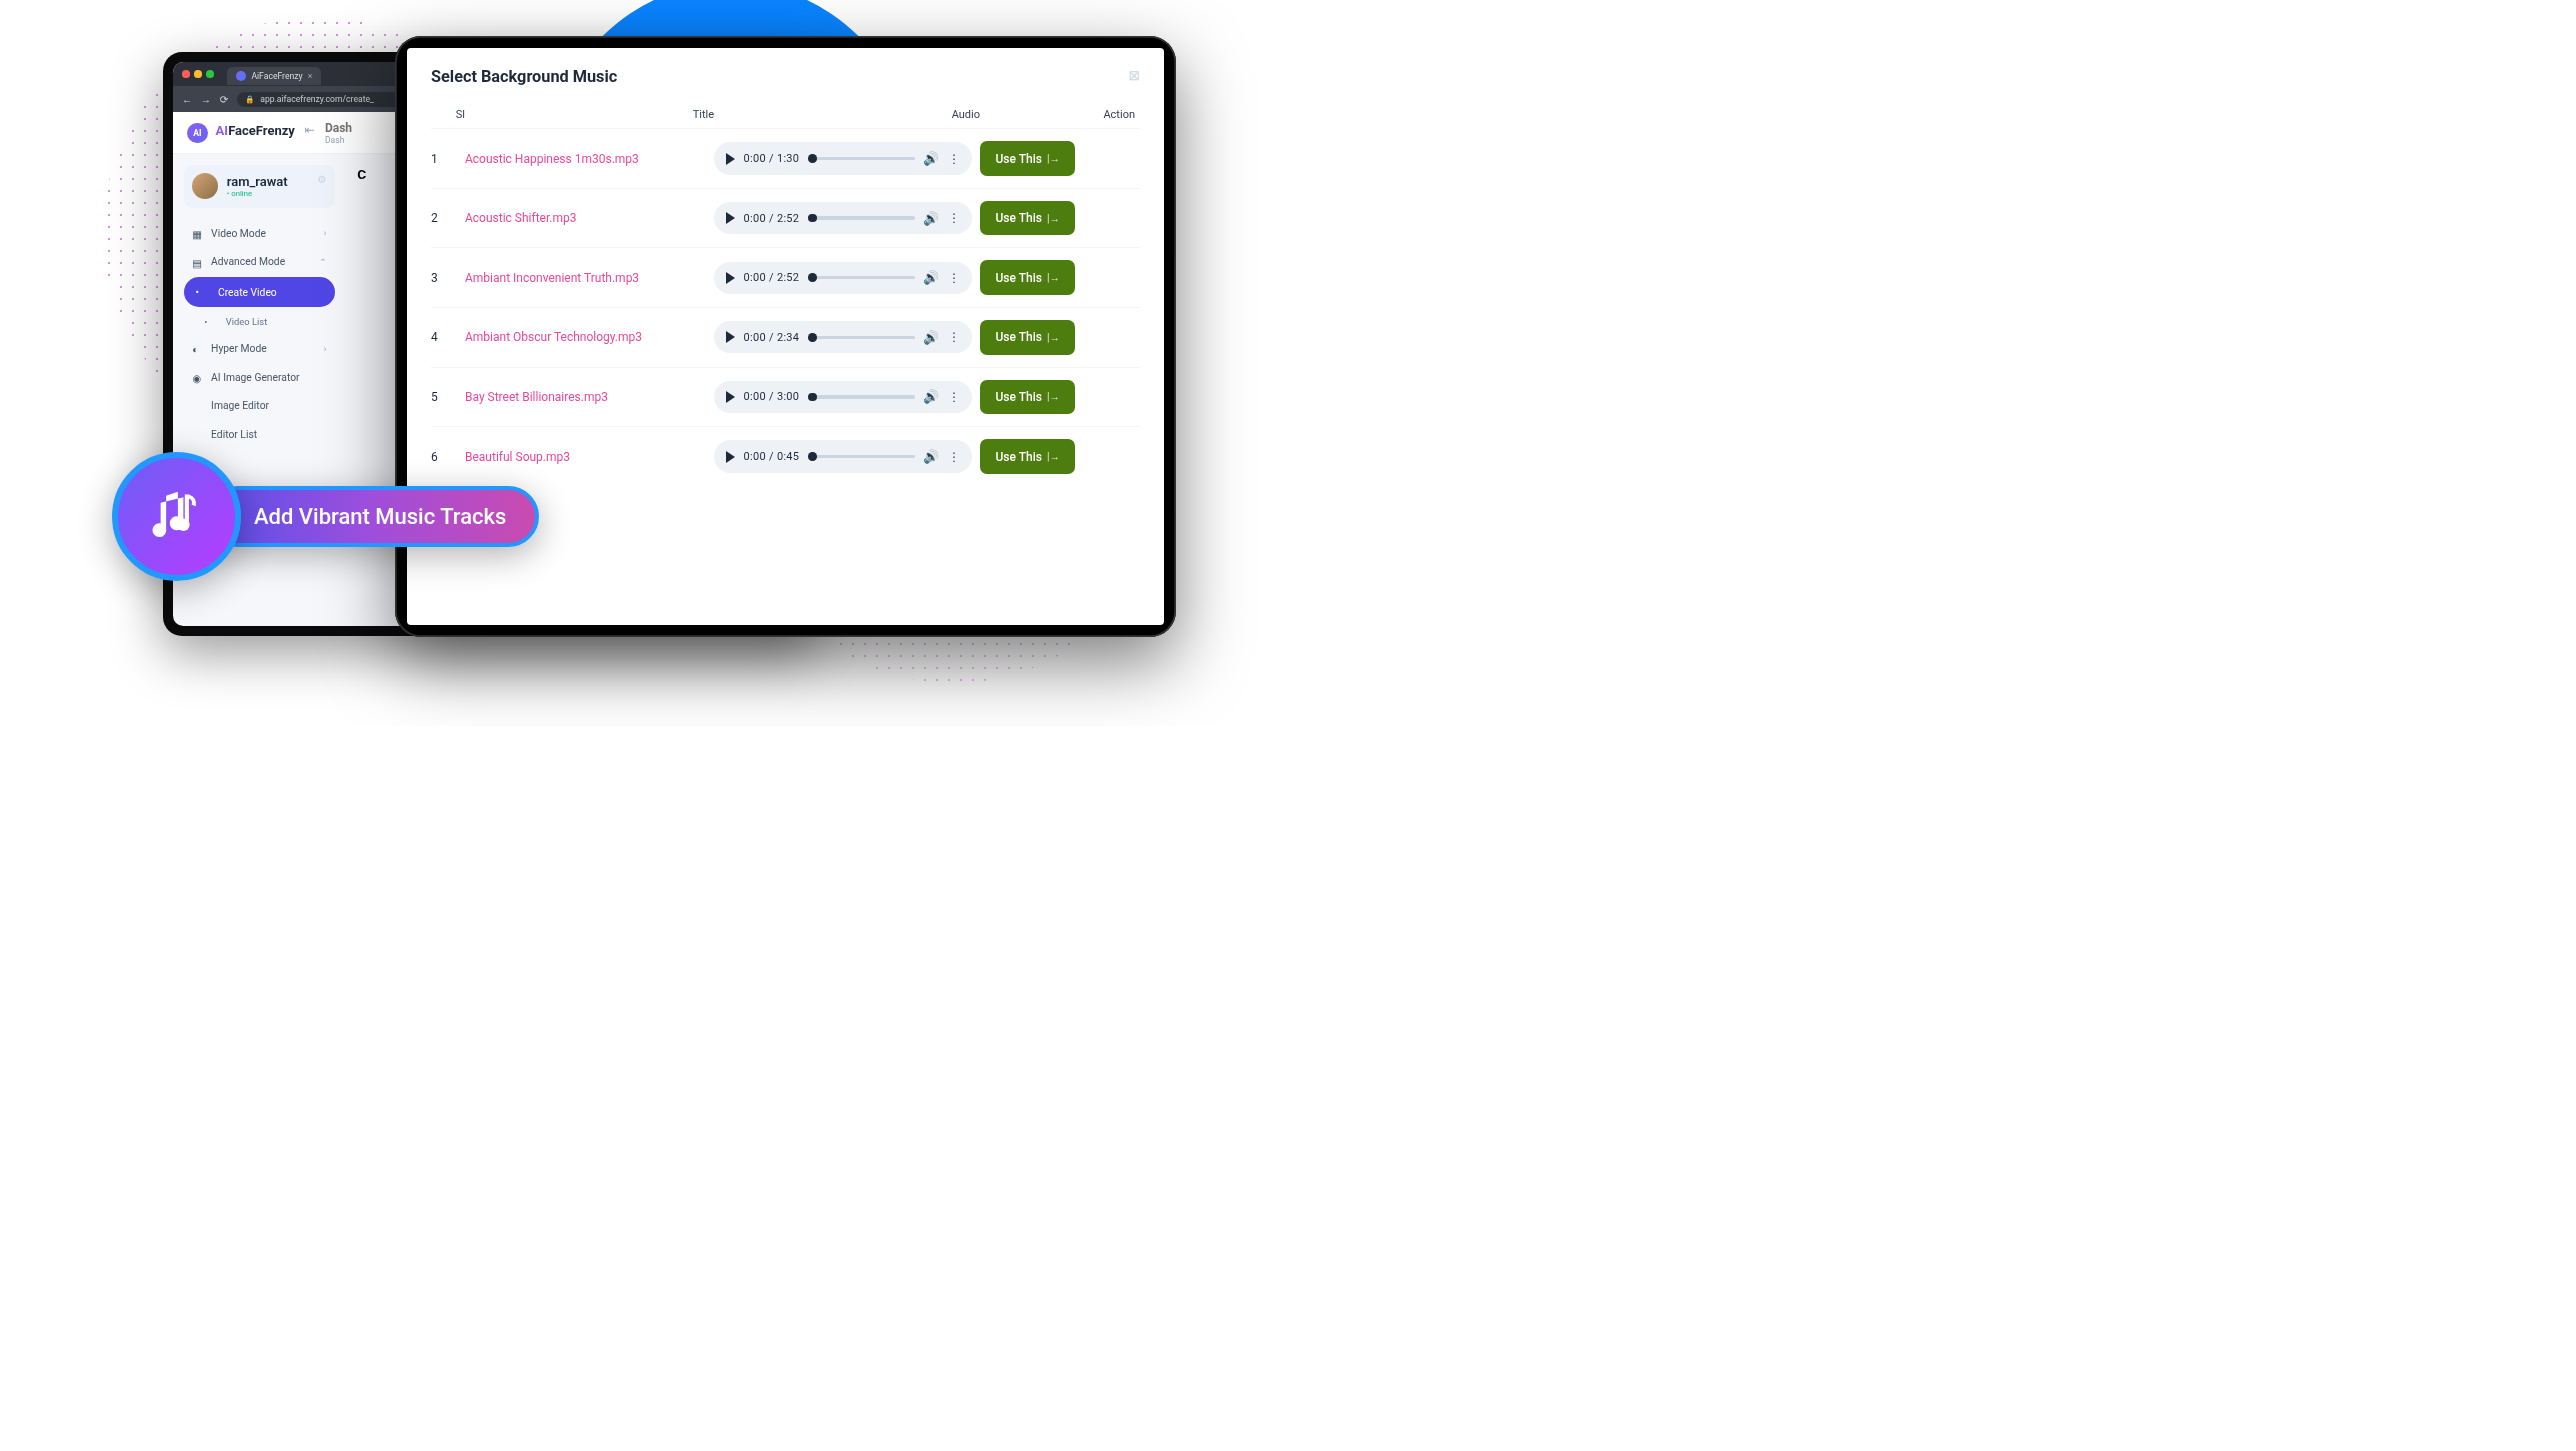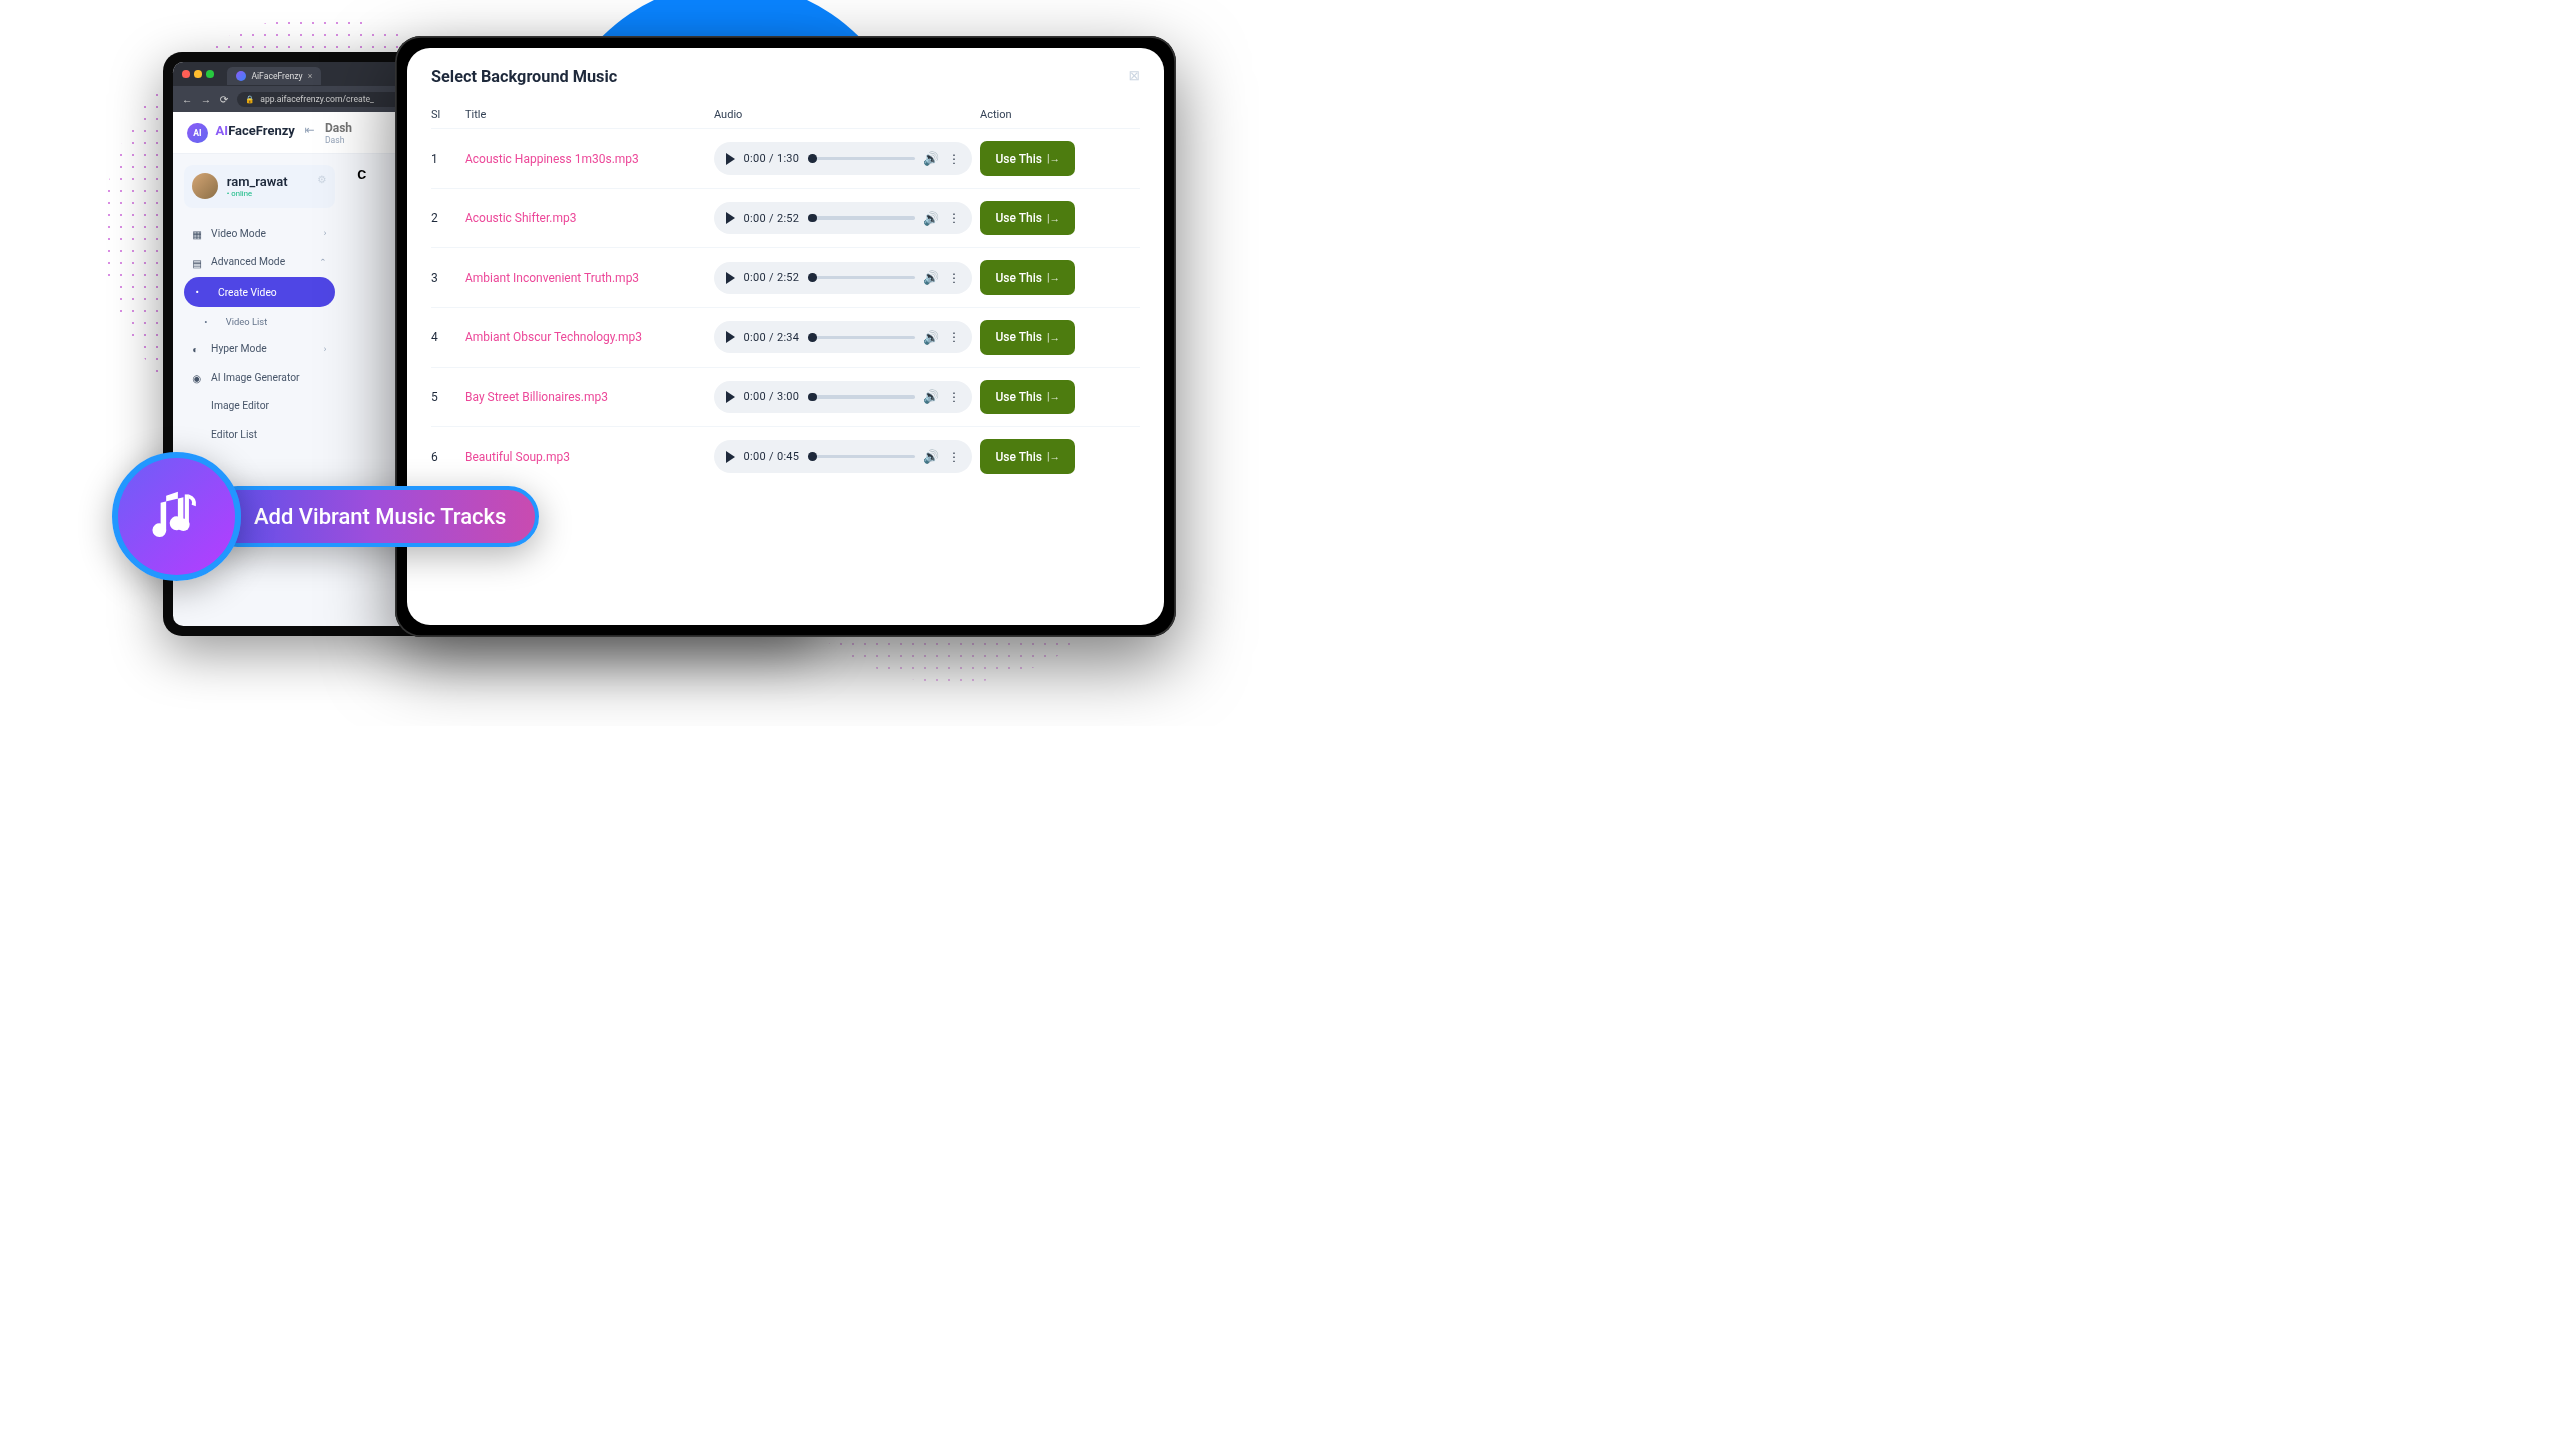--- a/index.html
+++ b/index.html
@@ -48,27 +48,27 @@
 .gear { position: absolute; right: 8.6px; top: 8.6px; color: #cbd5e1; font-size: 10.3px; }
 
 .nav-item { display: flex; align-items: center; justify-content: space-between; padding: 6.9px 8.6px; font-size: 10.3px; color: #475569; border-radius: 5.2px; margin-bottom: 1.7px; }
 .nav-item .nleft { display: flex; align-items: center; gap: 6.9px; }
 .nav-icon { width: 12px; height: 10.3px; display: inline-block; }
 .nav-item.active { background: #4f46e5; color: #fff; border-radius: 17px; padding: 8.6px 12px; }
 .nav-item.sub { padding-left: 20.6px; font-size: 9.4px; color: #64748b; }
 .chev { color: #94a3b8; font-size: 8.6px; }
 
 .tablet-frame { position: absolute; top: 36px; left: 395px; width: 781px; height: 601px; background: #000; border-radius: 26px; padding: 12px; z-index: 3; box-shadow: 0 26px 69px rgba(0,0,0,0.5), inset 0 0 0 1.7px #333; }
-.tablet-inner { width: 100%; height: 100%; background: #fff; border-radius: 23px; overflow: hidden; padding: 19px 24px; }
+.tablet-inner { width: 100%; height: 100%; background: #fff; border-radius: 4px; overflow: hidden; padding: 19px 24px; }
 
 .modal-title { font-size: 16.3px; font-weight: 700; color: #1e293b; margin-bottom: 15.5px; }
 .close-x { position: absolute; top: 31px; right: 36px; color: #cbd5e1; font-size: 13.7px; }
 
 .music-table { width: 100%; }
-.thead { display: grid; grid-template-columns: 34px 249px 266px 155px; padding: 6.9px 0; font-size: 11px; color: #334155; }
+.thead { display: grid; grid-template-columns: 34px 249px 266px 155px; padding: 6.9px 0; font-size: 11px; color: #334155; text-align: right; }
 .trow { display: grid; grid-template-columns: 34px 249px 266px 155px; align-items: center; padding: 12px 0; border-top: 0.9px solid #f1f5f9; }
 .trow .sl { font-size: 12px; color: #1e293b; }
 .trow .ttitle { font-size: 12px; color: #ec4899; }
 
 .audio-player { background: #eef1f5; border-radius: 24px; padding: 8.6px 12px; display: flex; align-items: center; gap: 8.6px; width: 258px; }
 .play-btn { width: 0; height: 0; border-left: 9.4px solid #1e293b; border-top: 6px solid transparent; border-bottom: 6px solid transparent; }
 .time-display { font-size: 11px; color: #1e293b; letter-spacing: 0.3px; }
 .seekbar { flex: 1; height: 3.4px; background: #cbd5e1; border-radius: 1.7px; position: relative; }
 .seekbar::before { content: ''; position: absolute; left: 0; top: -2.6px; width: 8.6px; height: 8.6px; background: #1e293b; border-radius: 50%; }
 .vol-icon { color: #1e293b; font-size: 13px; }

